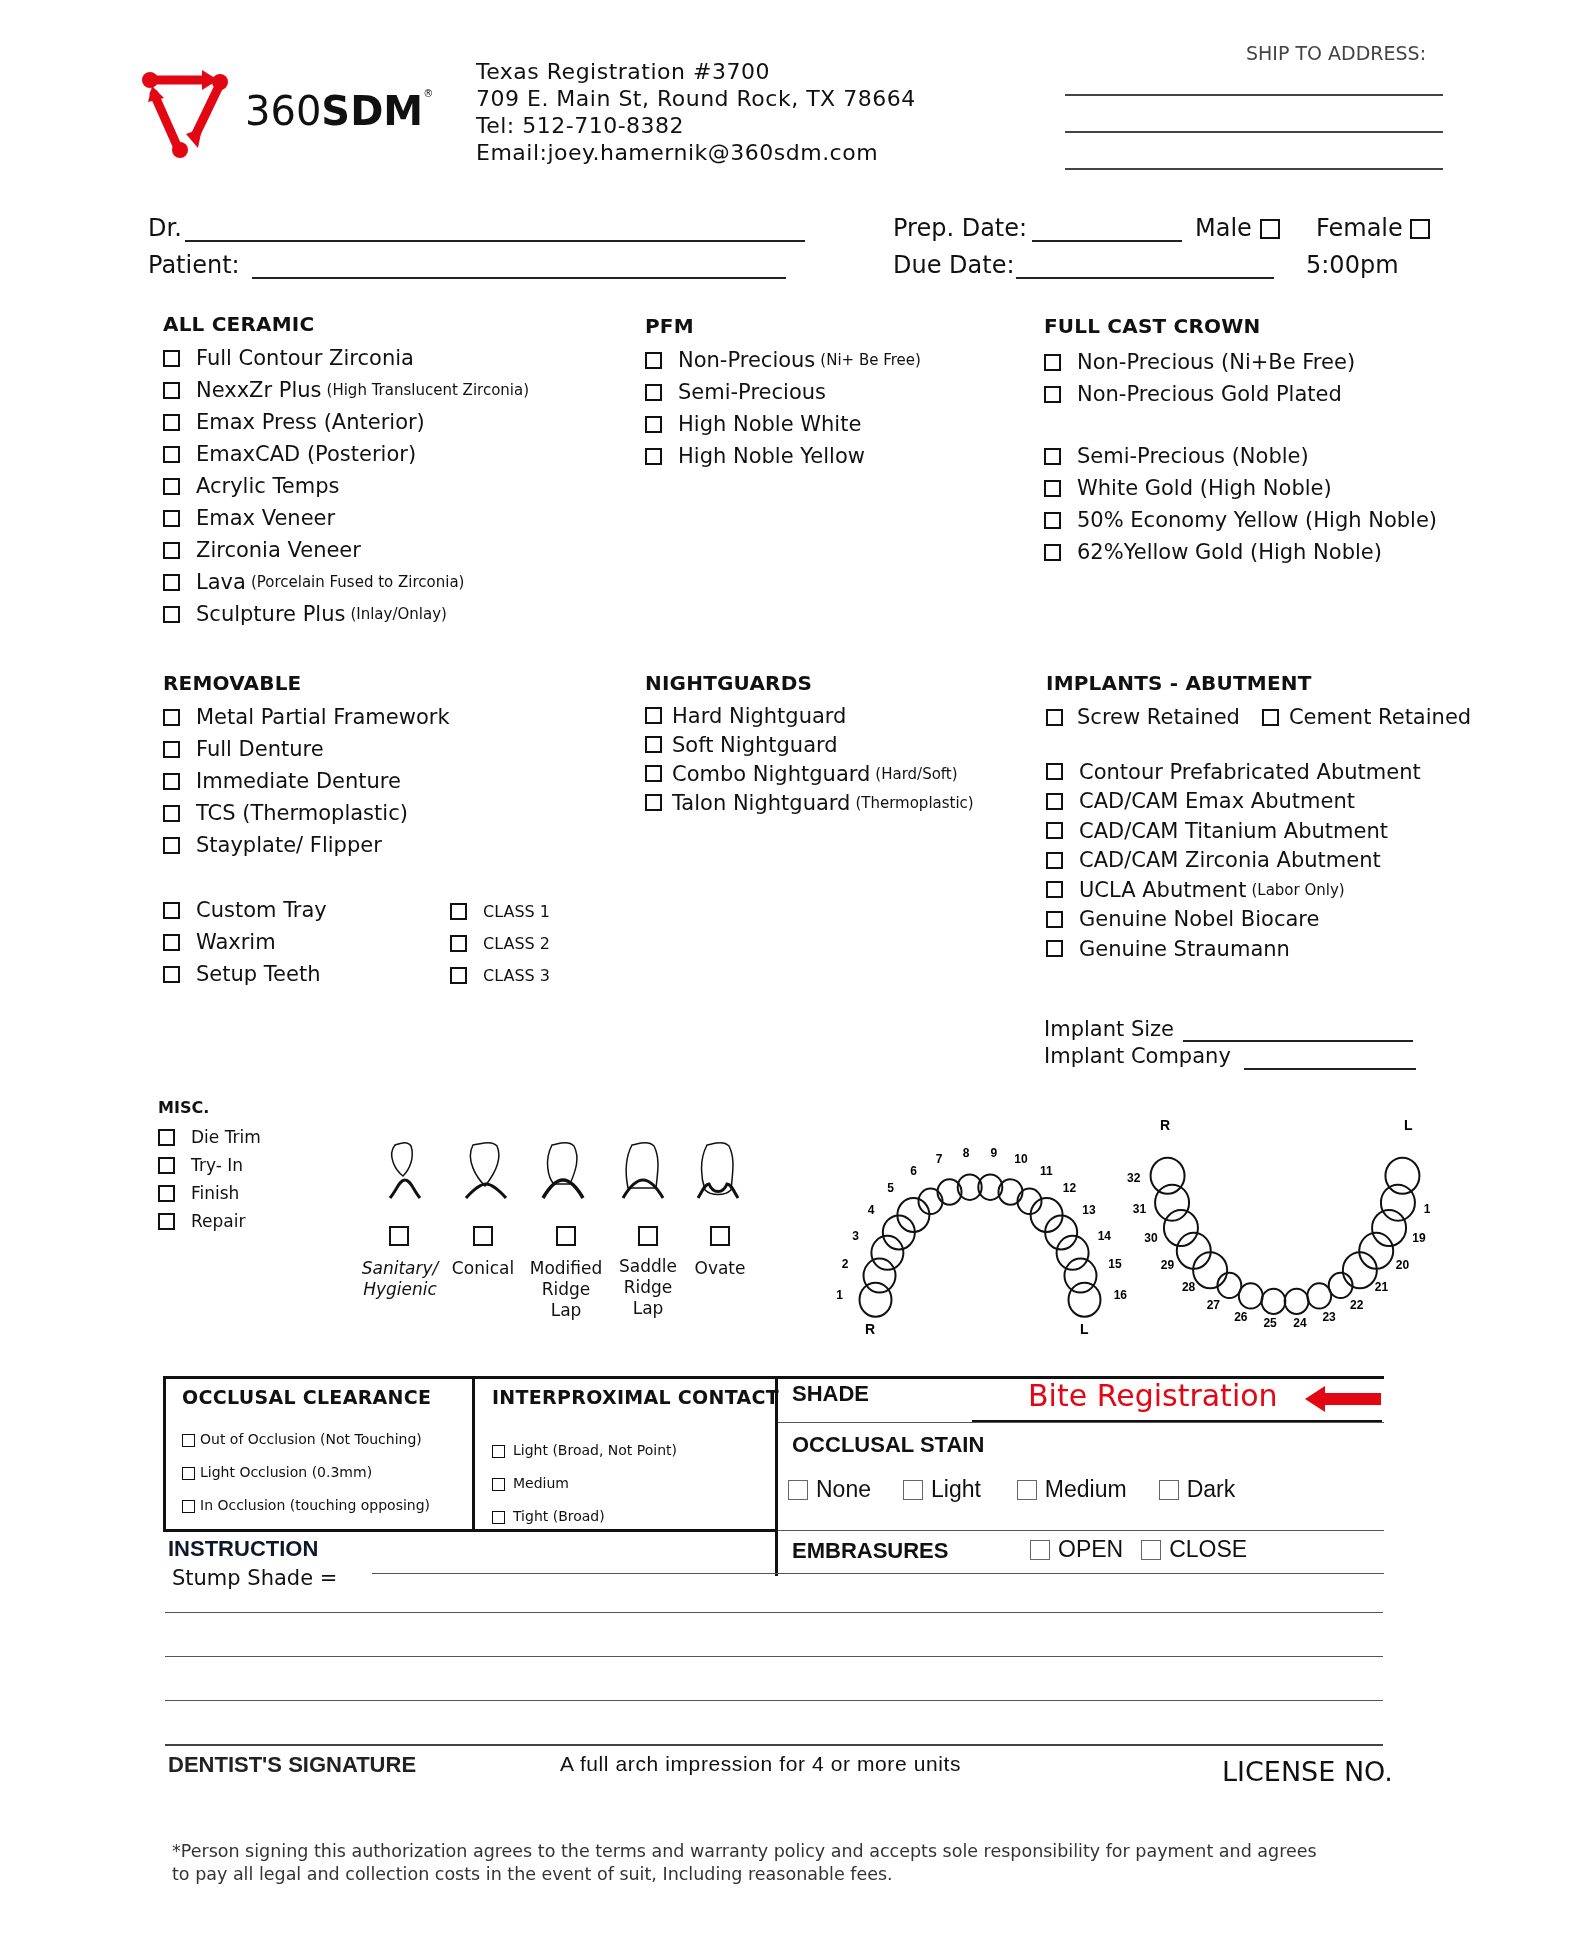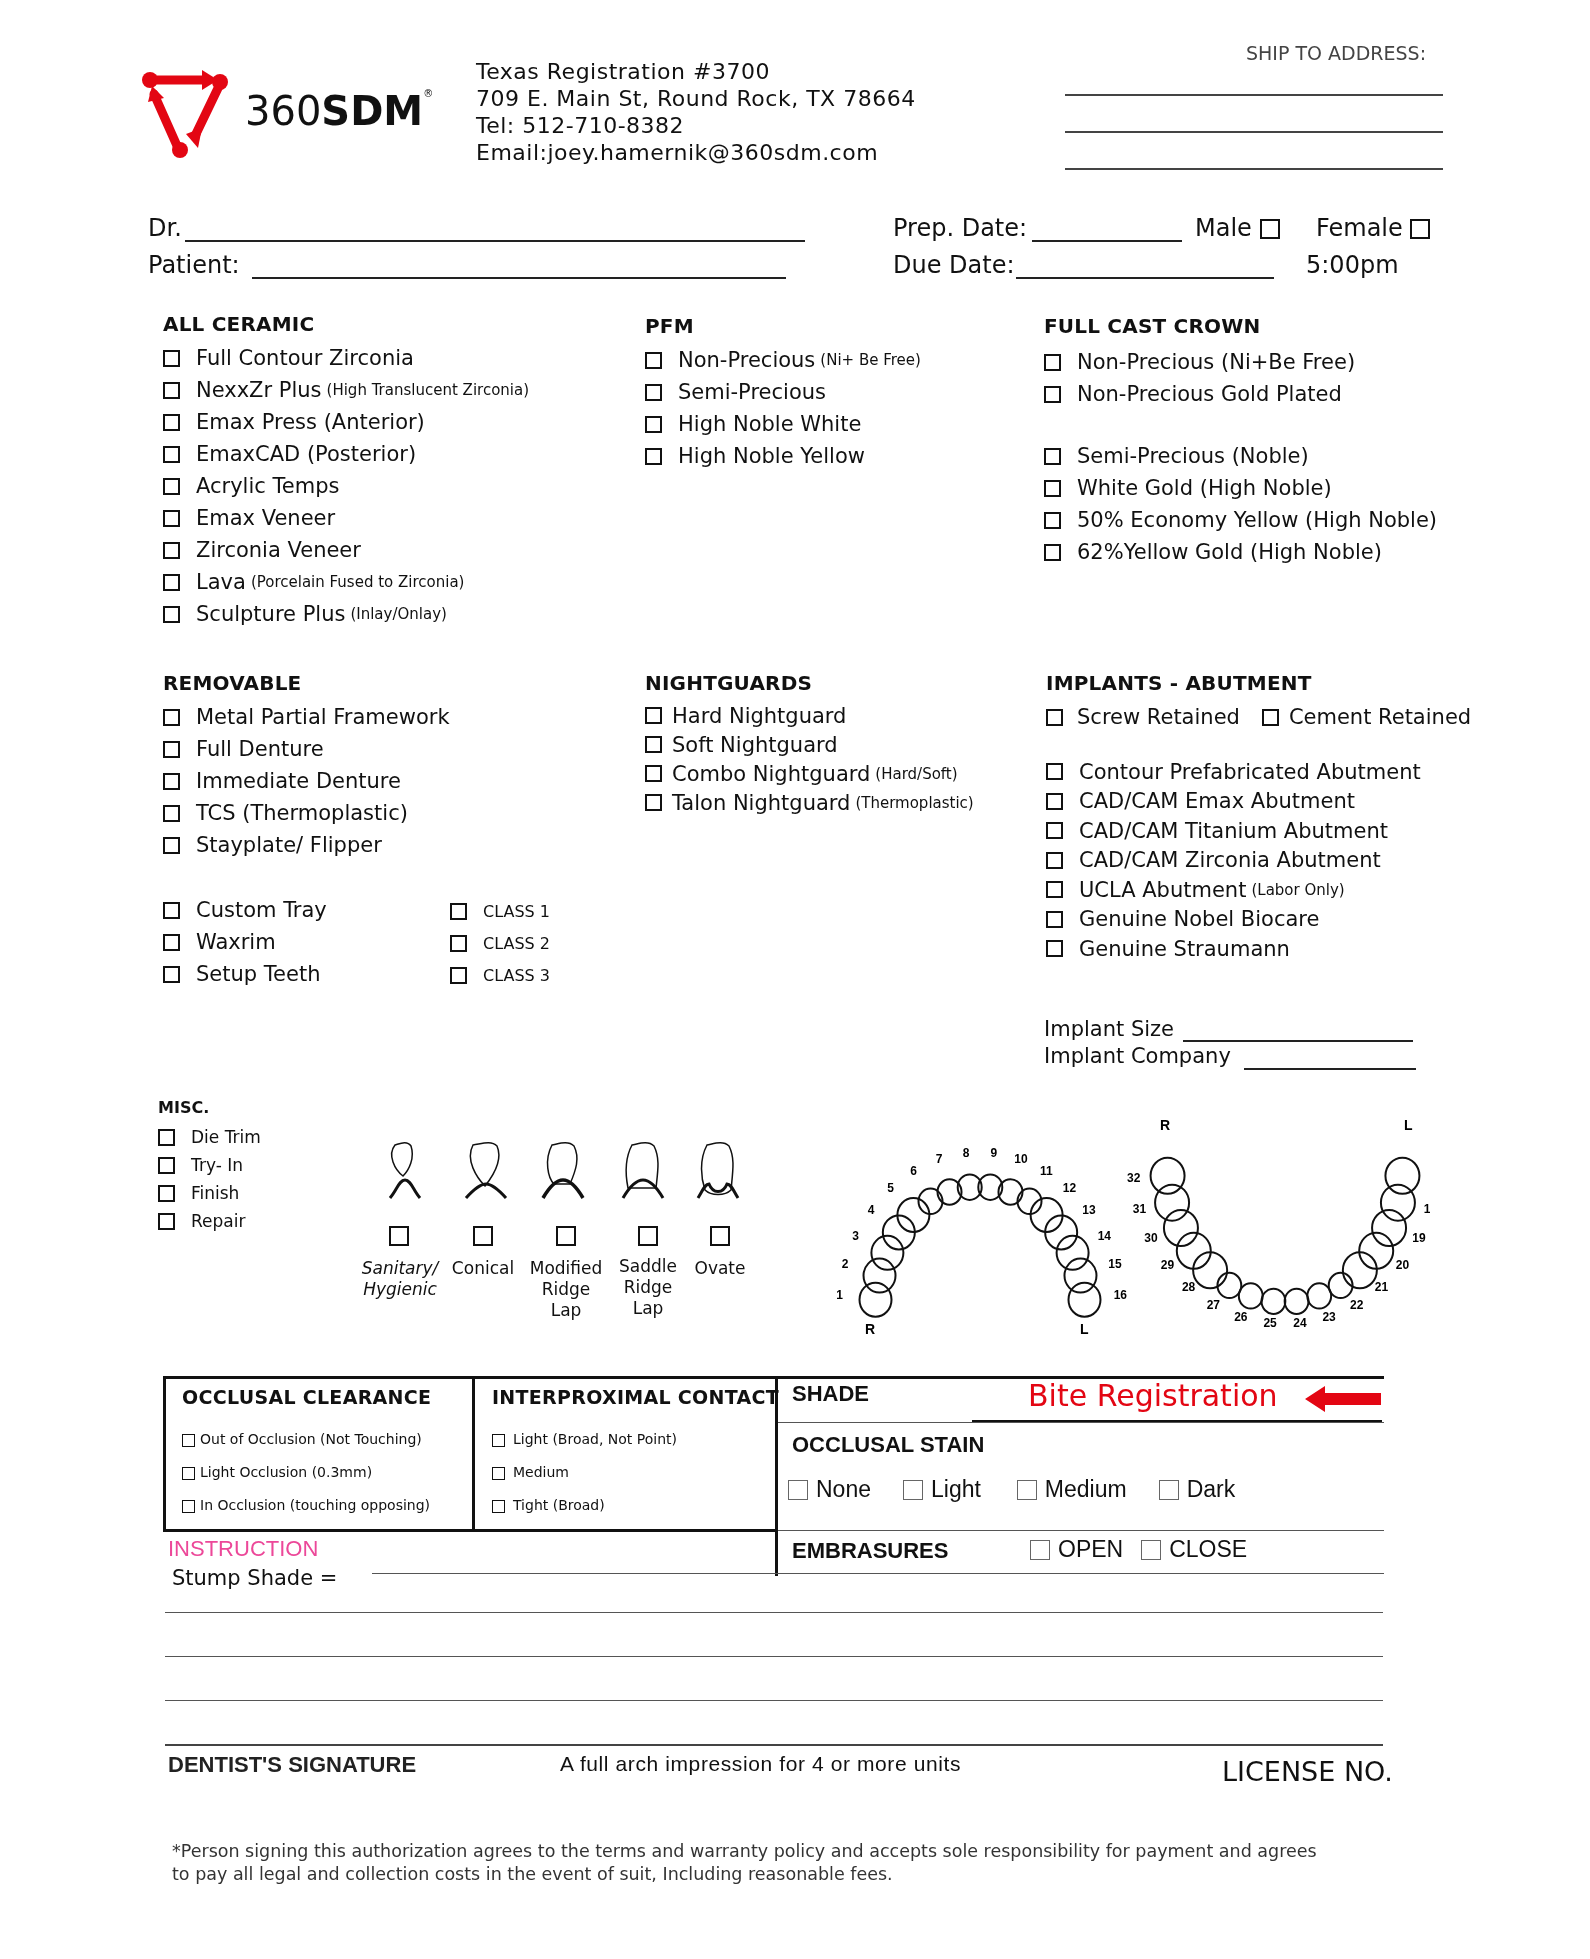--- a/index.html
+++ b/index.html
@@ -461,21 +461,21 @@
   <div class="tbl-item">
       <span class="cb sm"></span>
       <span>Light Occlusion (0.3mm)</span>
     </div>
   <div class="tbl-item">
       <span class="cb sm"></span>
       <span>In Occlusion (touching opposing)</span>
     </div>
 </div>
 <div class="abs" style="left:492px;top:1386px;">
-  <div class="tbl-head" style="margin-bottom:6px;">INTERPROXIMAL CONTACT</div>
+  <div class="tbl-head" style="margin-bottom:17px;">INTERPROXIMAL CONTACT</div>
   <div class="tbl-item">
       <span class="cb sm" style="margin-right:8px"></span>
       <span>Light (Broad, Not Point)</span>
     </div>
   <div class="tbl-item">
       <span class="cb sm" style="margin-right:8px"></span>
       <span>Medium</span>
     </div>
   <div class="tbl-item">
       <span class="cb sm" style="margin-right:8px"></span>
@@ -518,21 +518,21 @@
       <span class="cb grey" style="margin-right:8px"></span>
       <span>OPEN</span>
     </span>
   <span style="display:flex;align-items:center;">
       <span class="cb grey" style="margin-right:8px"></span>
       <span>CLOSE</span>
     </span>
 </div>
 <div class="abs" style="left:778px;top:1573px;width:606px;height:1px;background:#555;"></div>
 
-<div class="abs arial" style="left:168px;top:1536px;font-weight:normal;font-size:22px;color:#ec4899;">INSTRUCTION</div>
+<div class="abs arial" style="left:168px;top:1536px;font-weight:bold;font-size:22px;color:#0f172a;">INSTRUCTION</div>
 <div class="abs" style="left:172px;top:1566px;font-size:21px;">Stump Shade =</div>
 <div class="abs" style="left:372px;top:1573px;width:410px;height:1px;background:#555;"></div>
 <div class="abs" style="left:165px;top:1612px;width:1218px;height:1px;background:#555;"></div>
 <div class="abs" style="left:165px;top:1656px;width:1218px;height:1px;background:#555;"></div>
 <div class="abs" style="left:165px;top:1700px;width:1218px;height:1px;background:#555;"></div>
 <div class="abs" style="left:165px;top:1744px;width:1218px;height:2px;background:#444;"></div>
 
 <div class="abs arial" style="left:168px;top:1752px;font-weight:bold;font-size:22px;color:#222;">DENTIST'S SIGNATURE</div>
 <div class="abs arial" style="left:560px;top:1752px;font-weight:normal;font-size:21px;letter-spacing:0.6px;">A full arch impression for 4 or more units</div>
 <div class="abs" style="left:1222px;top:1756px;font-size:27px;">LICENSE NO.</div>

